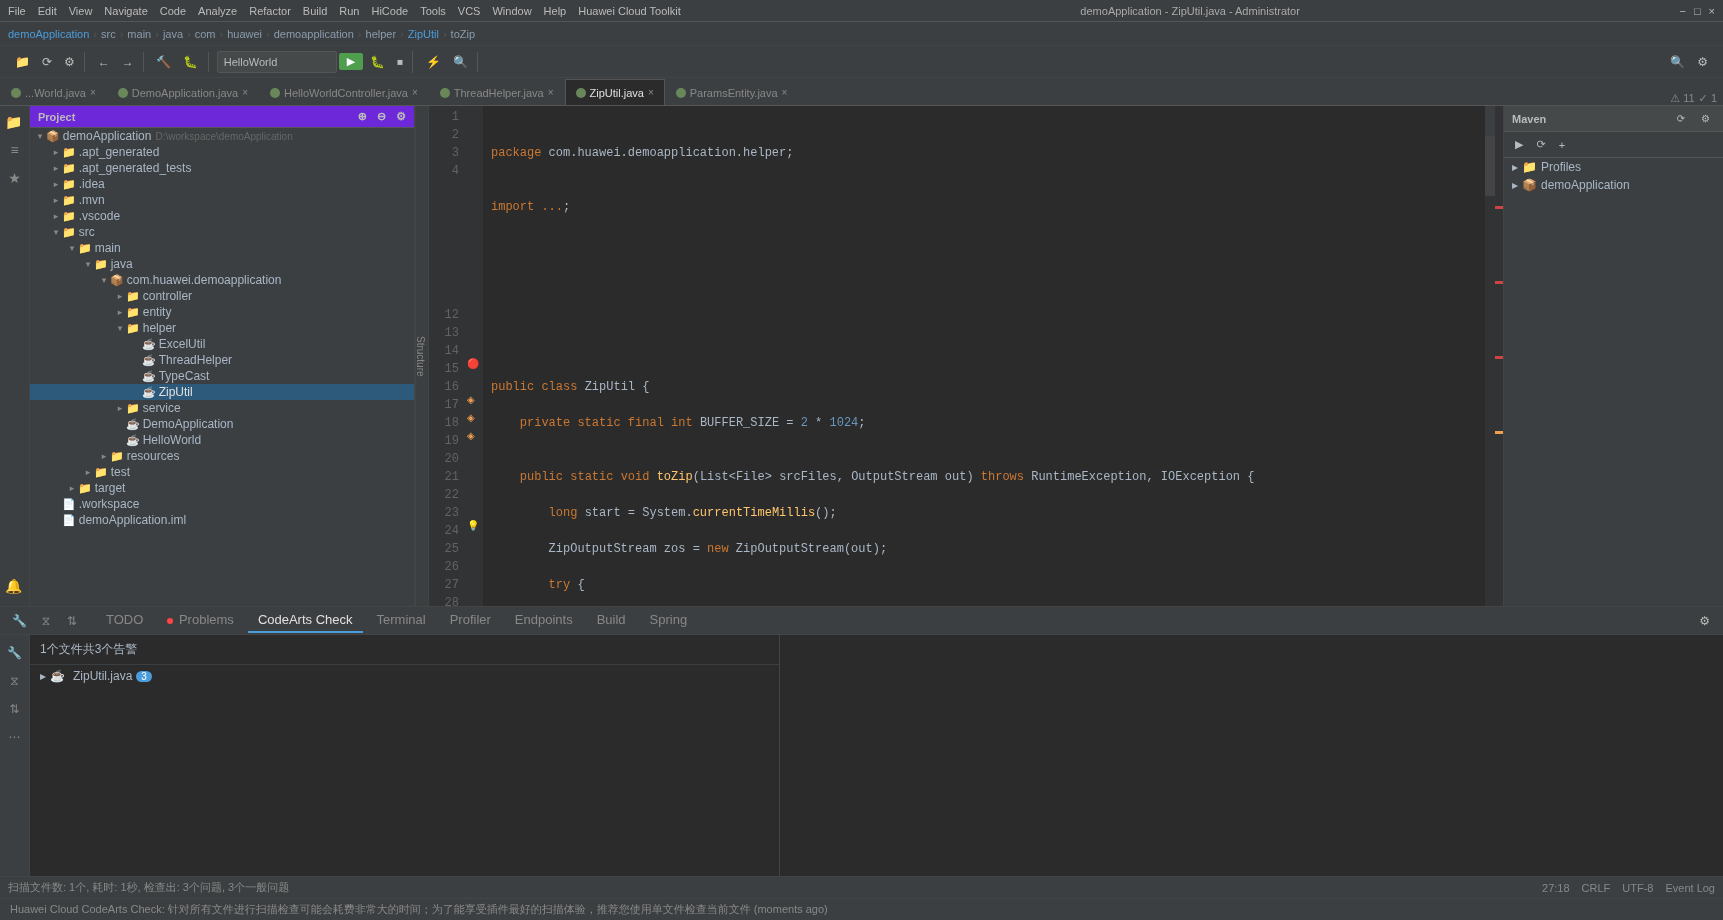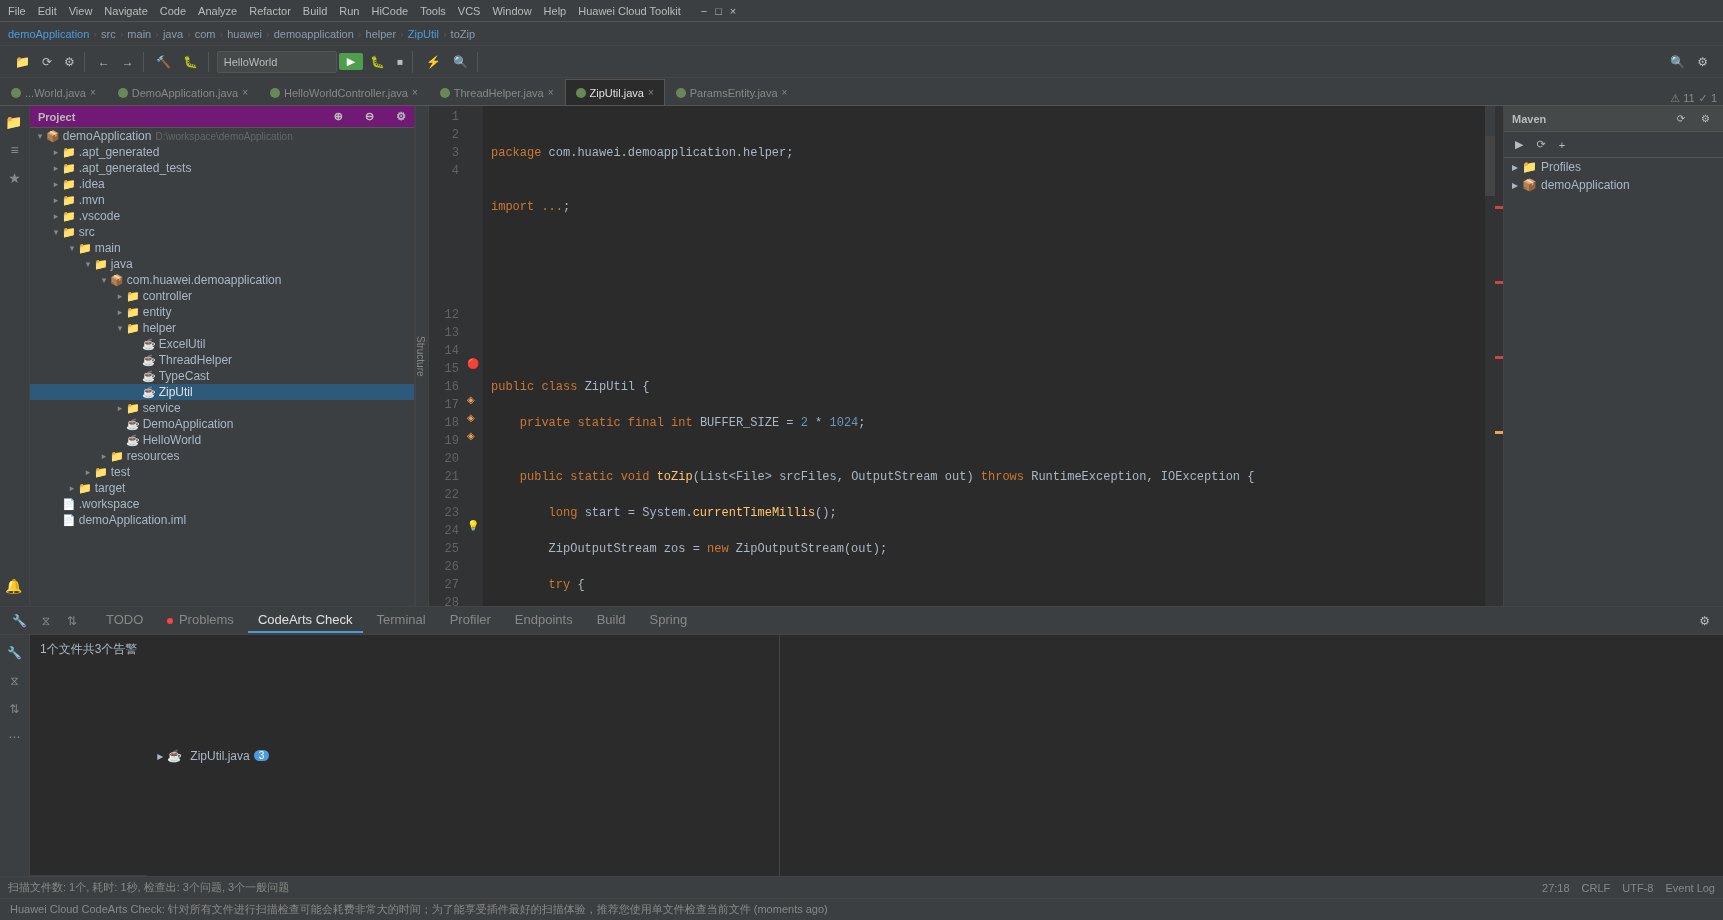--- a/index.html
+++ b/index.html
@@ -183,28 +183,28 @@
     .project-tree {
       width: 385px;
       background: #3c3f41;
       display: flex;
       flex-direction: column;
       flex-shrink: 0;
       border-right: 1px solid #444;
       overflow: hidden;
     }
     .project-tree-header {
-      background: #701a75;
+      background: #6d28d9;
       padding: 4px 8px;
       font-size: 11px;
       font-weight: bold;
       color: #bbb;
       display: flex;
       align-items: center;
-      gap: 22px;
+      gap: 10px;
       border-bottom: 1px solid #555;
       flex-shrink: 0;
     }
     .tree-content {
       overflow-y: auto;
       flex: 1;
       font-size: 12px;
     }
     .tree-item {
       display: flex;
@@ -384,21 +384,21 @@
     }
     .bottom-panel-content {
       display: flex;
       flex: 1;
       overflow: hidden;
     }
     .defects-left {
       width: 750px;
       border-right: 1px solid #444;
       display: flex;
-      flex-direction: row;
+      flex-direction: column;
     }
     .defects-summary {
       padding: 6px 10px;
       font-size: 12px;
       color: #a9b7c6;
       border-bottom: 1px solid #3c3f41;
     }
     .defects-tree-header {
       display: flex;
       align-items: center;
@@ -520,20 +520,21 @@
     <span>Refactor</span>
     <span>Build</span>
     <span>Run</span>
     <span>HiCode</span>
     <span>Tools</span>
     <span>VCS</span>
     <span>Window</span>
     <span>Help</span>
     <span>Huawei Cloud Toolkit</span>
   </div>
+  <div class="title-bar-title">demoApplication - ZipUtil.java - Administrator</div>
   <div class="title-bar-controls">
     <span>−</span>
     <span>□</span>
     <span>×</span>
   </div>
 </div>
 
 <div class="breadcrumb-bar">
   <span style="color:#4a9cdb;">demoApplication</span>
   <span class="sep">›</span>

